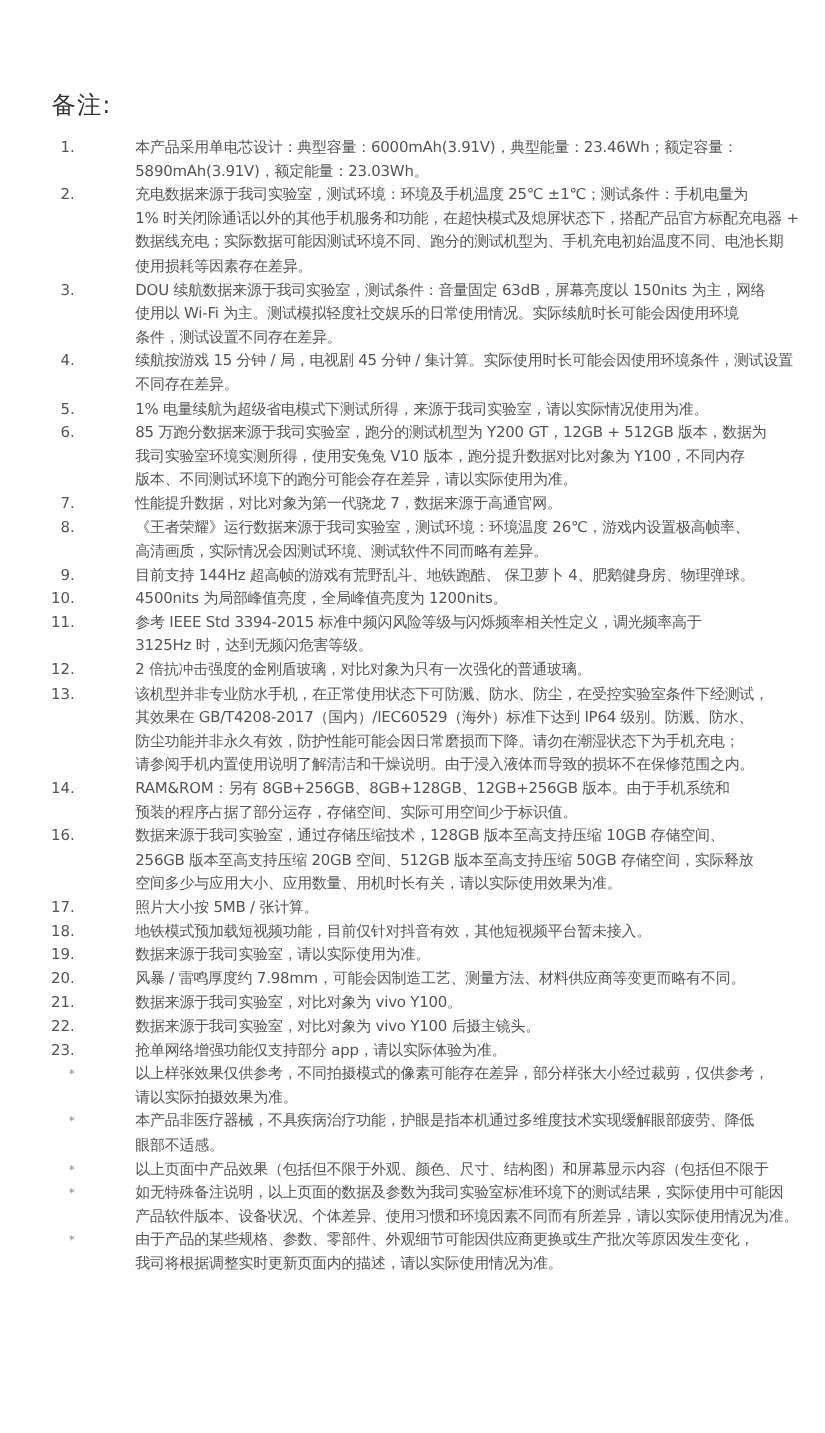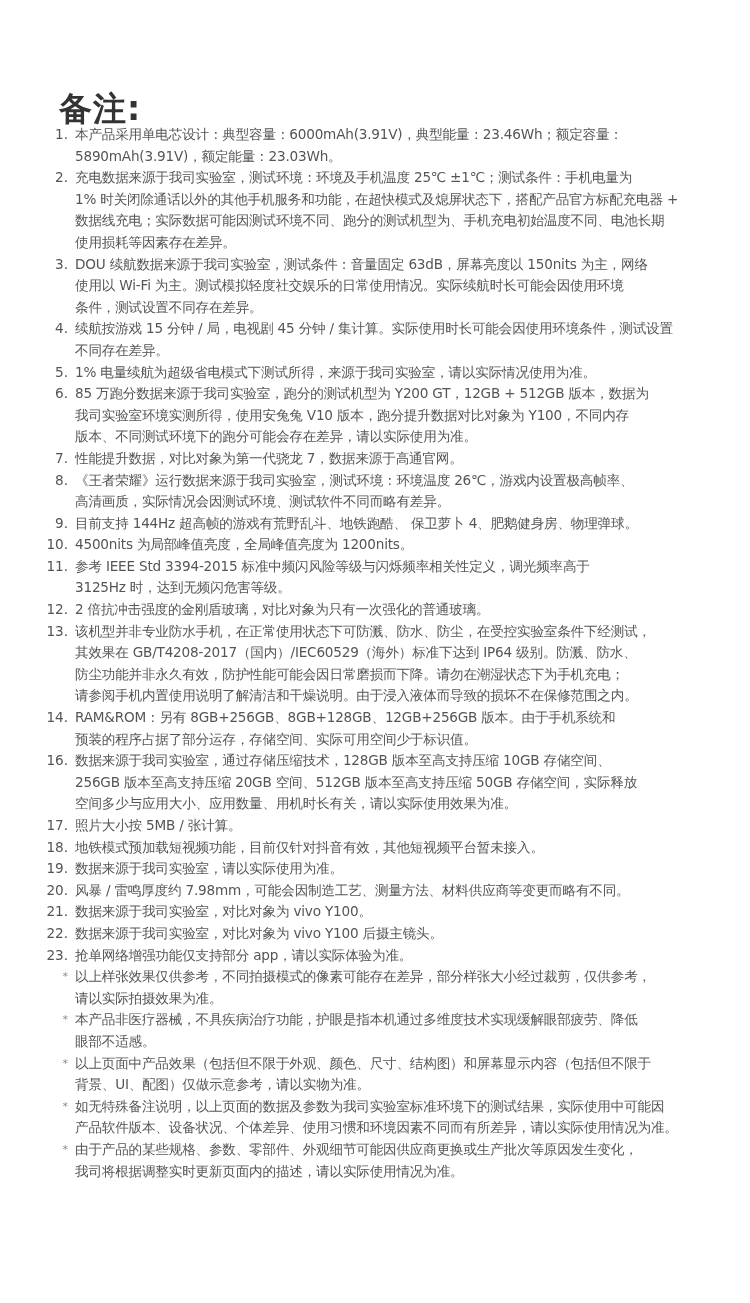--- a/index.html
+++ b/index.html
@@ -1,25 +1,25 @@
 <!DOCTYPE html>
 <html><head>
 <meta charset="utf-8">
 <style>
   html, body { margin: 0; padding: 0; background: #ffffff; }
   body { width: 750px; height: 1303px; overflow: hidden; position: relative;
          font-family: "DejaVu Sans", "Liberation Sans", sans-serif; color: #555555; }
   .page { position: absolute; left: 0; top: 0; width: 750px; }
-  .title { position: absolute; left: 47px; top: 80px; margin: 12px;
-           font-size: 33px; font-weight: bold; color: #333333; letter-spacing: 1px; line-height: 34px; }
+  .title { position: absolute; left: 47px; top: 80px; margin: 0;
+           font-size: 22px; font-weight: normal; color: #333333; letter-spacing: 1px; line-height: 34px; }
   .notes { position: absolute; left: 0; top: 124px; width: 750px; margin: 0; padding: 0; list-style: none; }
   .note { position: relative; padding-left: 75px; padding-right: 36px;
           font-size: 13.6px; line-height: 21.6px; color: #555555; }
   .note-num { position: absolute; left: 30px; width: 38px; text-align: right; top: 0; }
-  .note-text { display: block; letter-spacing: -0.2px; }
+  .note-text { display: block; letter-spacing: -0.2px; margin-left: 48px; }
   .note.star .note-num { color: #888888; font-size: 11px; }
   .line { display: block; white-space: nowrap; }
 </style>
 </head>
 <body>
 
 <div class="page">
   <h1 class="title">备注:</h1>
   <ul class="notes" id="notes-list">
       <li class="note">
@@ -182,21 +182,20 @@
         <span class="note-num">*</span>
         <span class="note-text">
           <span class="line">本产品非医疗器械，不具疾病治疗功能，护眼是指本机通过多维度技术实现缓解眼部疲劳、降低</span>
           <span class="line">眼部不适感。</span>
         </span>
       </li>
       <li class="note star">
         <span class="note-num">*</span>
         <span class="note-text">
           <span class="line">以上页面中产品效果（包括但不限于外观、颜色、尺寸、结构图）和屏幕显示内容（包括但不限于</span>
-          <span class="line">背景、UI、配图）仅做示意参考，请以实物为准。</span>
         </span>
       </li>
       <li class="note star">
         <span class="note-num">*</span>
         <span class="note-text">
           <span class="line">如无特殊备注说明，以上页面的数据及参数为我司实验室标准环境下的测试结果，实际使用中可能因</span>
           <span class="line">产品软件版本、设备状况、个体差异、使用习惯和环境因素不同而有所差异，请以实际使用情况为准。</span>
         </span>
       </li>
       <li class="note star">

